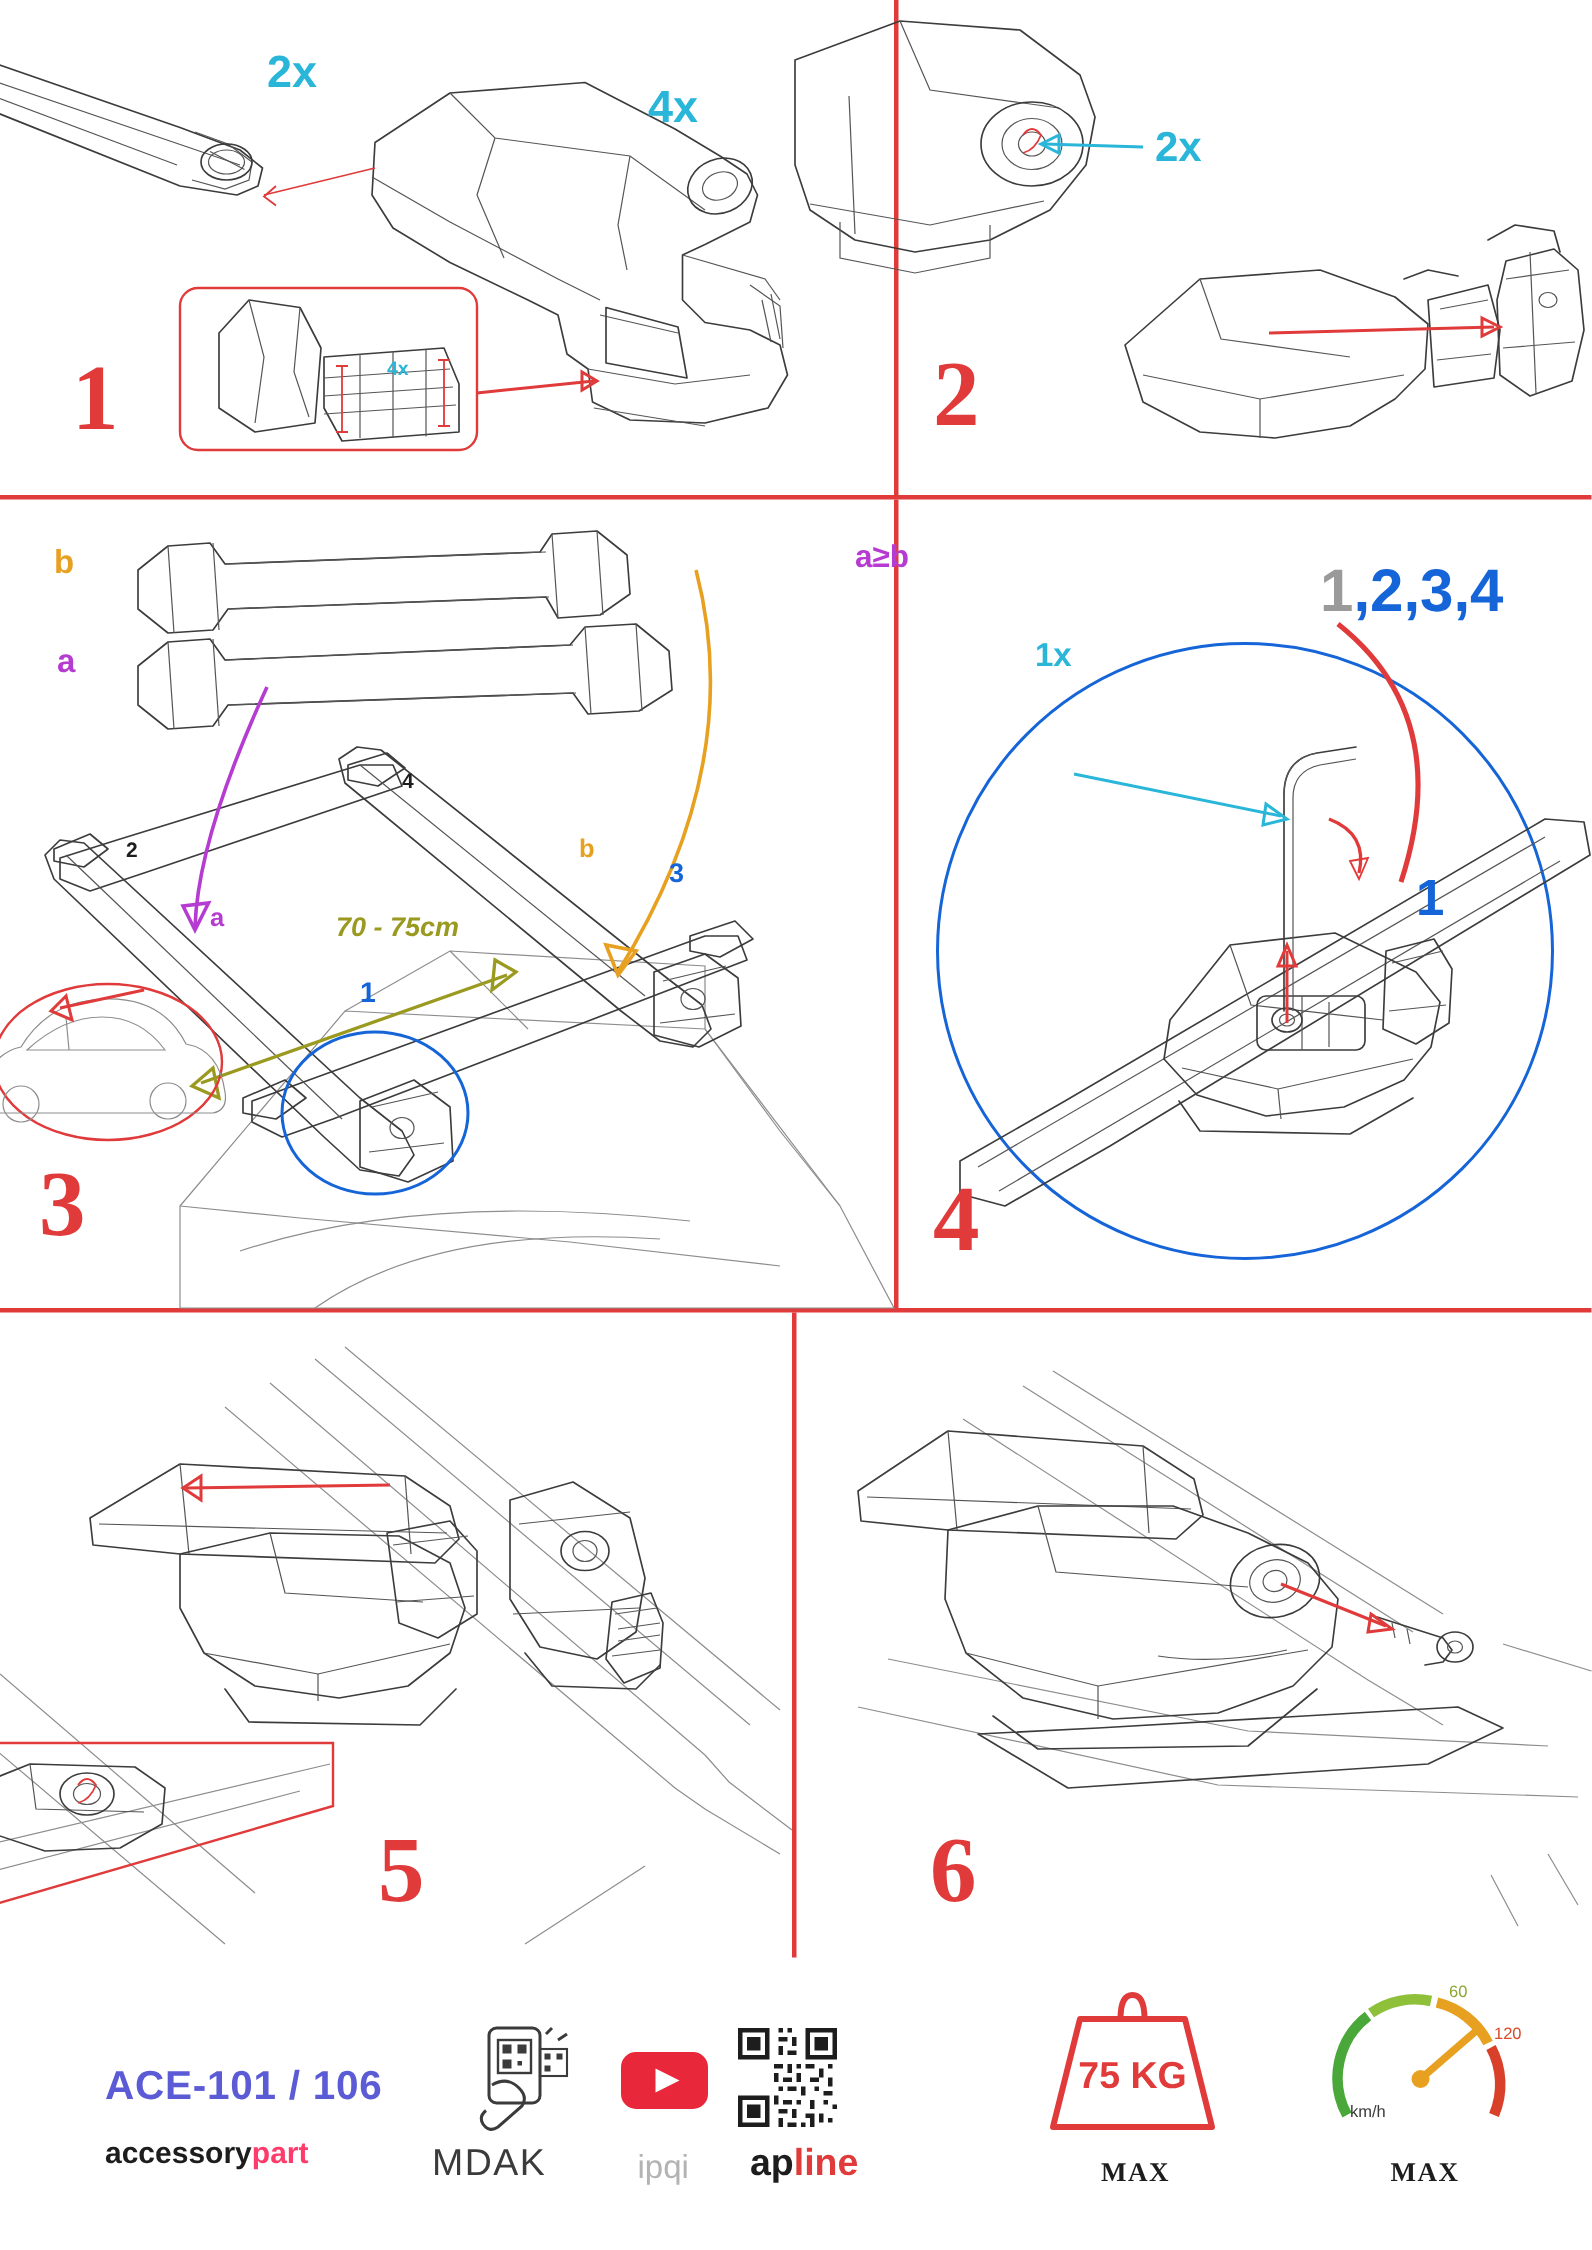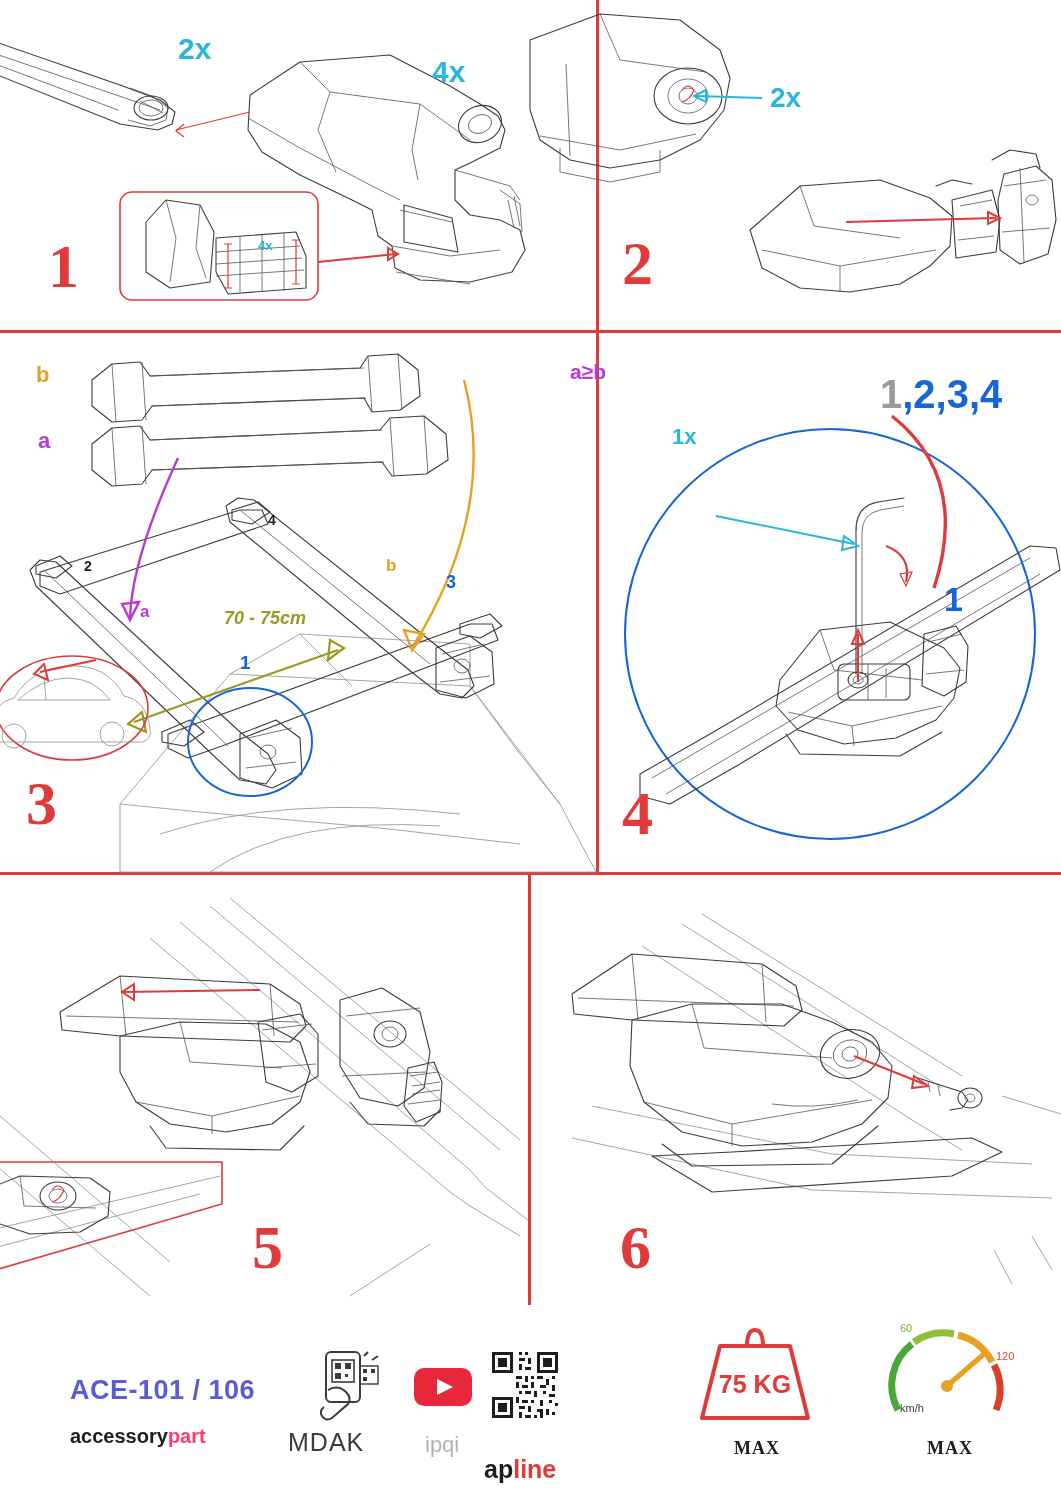--- a/index.html
+++ b/index.html
@@ -336,21 +336,21 @@
       <path class="thin-red" d="M286 212 q26 10 20 36" style="stroke-width:2.2"></path>
       <path class="thin-red" d="M300 240 L306 252 L312 238 Z" fill="#e03a3a"></path>
 
       <path class="arrow-red" d="M258 348 L258 300" style="stroke-width:2"></path>
       <path class="arrow-red" d="M252 310 L258 296 L264 310 Z" fill="#e03a3a"></path>
 
       <path class="thin-red" d="M334 254 q36 -110 -42 -172" style="stroke-width:3.4"></path>
       <path class="thin-red" d="M282 92 L292 74 L302 92 Z" fill="#e03a3a" style="stroke:none"></path>
     </svg>
     <div class="lbl magenta" style="left:-30px; top:26px; font-size:21px;">a≥b</div>
-    <div class="lbl cyan" style="left:72px; top:90px; font-size:22px;">1x</div>
+    <div class="lbl cyan" style="left:90px; top:90px; font-size:22px;">1x</div>
     <div class="lbl blue" style="left:344px; top:246px; font-size:34px;">1</div>
     <div class="lbl" style="left:280px; top:38px; font-size:40px;"><span class="grey">1</span><span class="blue">,2,3,4</span></div>
     <div class="step-num" style="left:22px; top:448px;">4</div>
   </div>
 
   <div class="panel" style="left:0; top:876px; width:528px; height:430px;">
     <svg width="528" height="430" viewBox="0 0 528 430">
 
       <path class="ln-light" d="M210 30 L500 274 M230 22 L520 264 M180 46 L470 294"></path>
       <path class="ln-light" d="M150 62 L450 316 L470 330 L520 360"></path>
@@ -504,36 +504,36 @@
           <rect x="15" y="19" width="2" height="1"></rect>
         <rect x="18" y="19" width="1" height="2"></rect>
           <rect x="20" y="20" width="1" height="1"></rect>
         <rect x="9" y="20" width="1" height="2"></rect>
           <rect x="11" y="21" width="2" height="1"></rect>
           <rect x="14" y="21" width="1" height="1"></rect>
         <rect x="16" y="20" width="1" height="2"></rect>
       </g>
     </svg>
 
-    <div class="footer-brand" id="apline" style="left:484px; top:118px;margin-top:27px;"><span class="a">ap</span><span class="b">line</span></div>
+    <div class="footer-brand" id="apline" style="left:500px; top:118px;"><span class="a">ap</span><span class="b">line</span></div>
 
     <svg width="130" height="106" viewBox="0 0 130 106" style="left:690px; top:10px;">
       <path d="M30 26 L100 26 L118 98 L12 98 Z" fill="none" stroke="#e03a3a" stroke-width="4" stroke-linejoin="round"></path>
       <path d="M57 26 q0 -16 8 -16 q8 0 8 16" fill="none" stroke="#e03a3a" stroke-width="4"></path>
     </svg>
     <div class="weight-text" style="left:710px; top:60px; width:90px; text-align:center;">75 KG</div>
     <div class="max-label" style="left:712px; top:128px; width:90px; text-align:center;">MAX</div>
 
     <svg width="140" height="110" viewBox="0 0 140 110" style="left:880px; top:8px;">
       <path d="M18 92 a52 52 0 0 1 14 -66" fill="none" stroke="#4aa83a" stroke-width="7"></path>
       <path d="M34 24 a52 52 0 0 1 40 -8" fill="none" stroke="#8ec03a" stroke-width="7"></path>
       <path d="M78 17 a52 52 0 0 1 34 27" fill="none" stroke="#e8a020" stroke-width="7"></path>
       <path d="M114 47 a52 52 0 0 1 2 45" fill="none" stroke="#d8402a" stroke-width="7"></path>
       <circle cx="67" cy="68" r="6" fill="#e8a020"></circle>
       <path d="M67 68 L104 36" stroke="#e8a020" stroke-width="5" stroke-linecap="round"></path>
     </svg>
-    <div class="gauge-num" style="left:860px; top:12px;padding-left:40px;">60</div>
+    <div class="gauge-num" style="left:926px; top:12px;padding-left:40px;">60</div>
     <div class="gauge-num2" style="left:996px; top:40px;">120</div>
     <div class="kmh" style="left:900px; top:92px;">km/h</div>
     <div class="max-label" style="left:905px; top:128px; width:90px; text-align:center;">MAX</div>
   </div>
 
 </div>
 
 </body></html>

